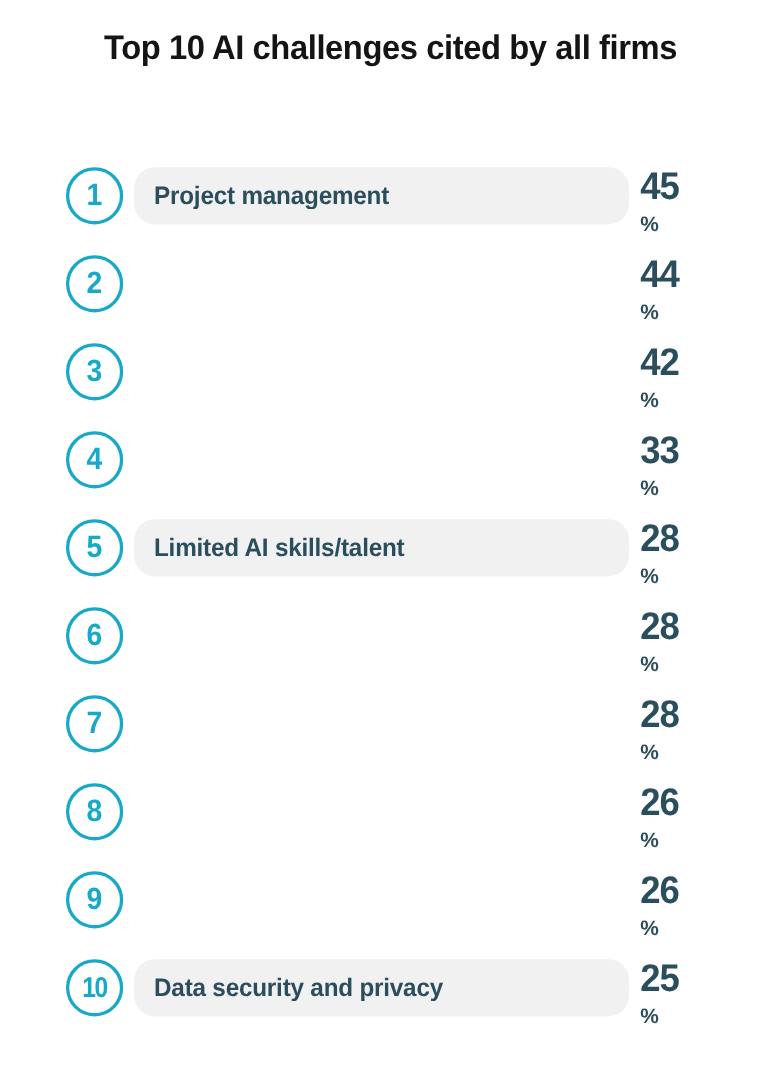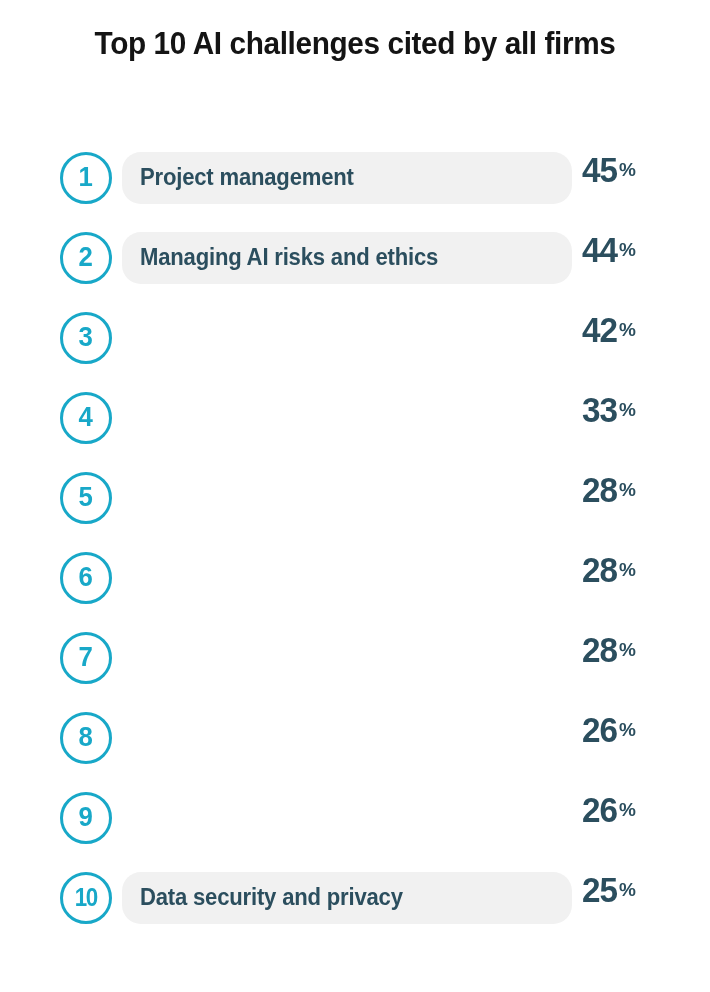--- a/index.html
+++ b/index.html
@@ -114,21 +114,23 @@
     white-space: nowrap;
   }
 
   
   .value {
     position: absolute;
     left: 582px;
     top: 0;
     height: 52px;
     display: flex;
+    align-items: center;
     color: #2B4E5E;
+    flex-direction: column;
   }
   .value-number {
     font-size: 35px;
     font-weight: 700;
     line-height: 1;
     letter-spacing: -1px;
     transform: scaleX(0.95);
     transform-origin: 0 50%;
   }
   .value-pct {
@@ -159,52 +161,52 @@
       <div class="value">
         <span class="value-number">45</span>
         <span class="value-pct">%</span>
       </div>
     </div>
 
     <div class="row">
       <div class="rank-badge">
         <span class="rank-number">2</span>
       </div>
+      <div class="value">
+        <span class="value-number">44</span>
+        <span class="value-pct">%</span>
+      </div>
+    </div>
+
+    <div class="row">
+      <div class="rank-badge">
+        <span class="rank-number">3</span>
+      </div>
+      <div class="value">
+        <span class="value-number">42</span>
+        <span class="value-pct">%</span>
+      </div>
+    </div>
+
+    <div class="row">
+      <div class="rank-badge">
+        <span class="rank-number">4</span>
+      </div>
+      <div class="value">
+        <span class="value-number">33</span>
+        <span class="value-pct">%</span>
+      </div>
+    </div>
+
+    <div class="row">
+      <div class="rank-badge">
+        <span class="rank-number">5</span>
+      </div>
       <div class="label-pill">
-        <span class="label-text">Managing AI risks and ethics</span>
-      </div>
-      <div class="value">
-        <span class="value-number">44</span>
-        <span class="value-pct">%</span>
-      </div>
-    </div>
-
-    <div class="row">
-      <div class="rank-badge">
-        <span class="rank-number">3</span>
-      </div>
-      <div class="value">
-        <span class="value-number">42</span>
-        <span class="value-pct">%</span>
-      </div>
-    </div>
-
-    <div class="row">
-      <div class="rank-badge">
-        <span class="rank-number">4</span>
-      </div>
-      <div class="value">
-        <span class="value-number">33</span>
-        <span class="value-pct">%</span>
-      </div>
-    </div>
-
-    <div class="row">
-      <div class="rank-badge">
-        <span class="rank-number">5</span>
+        <span class="label-text">Limited AI skills/talent</span>
       </div>
       <div class="value">
         <span class="value-number">28</span>
         <span class="value-pct">%</span>
       </div>
     </div>
 
     <div class="row">
       <div class="rank-badge">
         <span class="rank-number">6</span>

